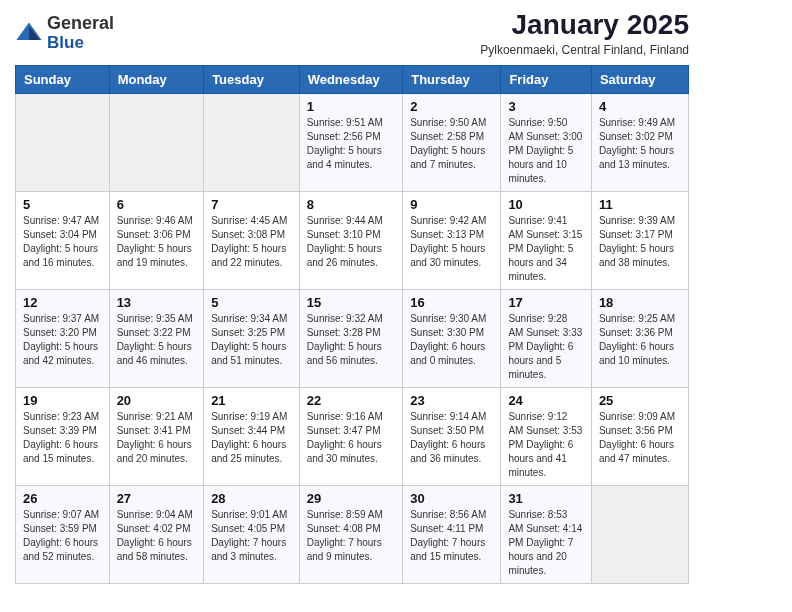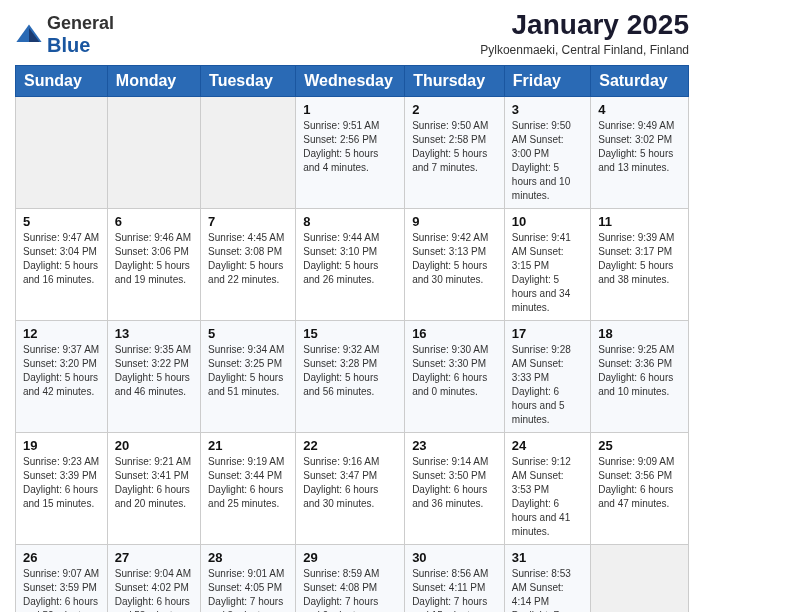--- a/index.html
+++ b/index.html
@@ -30,21 +30,21 @@
       display: flex;
       flex-direction: column;
       line-height: 1.1;
     }
     .logo-general {
       font-size: 18px;
       font-weight: bold;
       color: #333;
     }
     .logo-blue {
-      font-size: 20px;
+      font-size: 17px;
       font-weight: bold;
       color: #1a56a0;
     }
     .logo-icon {
       width: 28px;
       height: 28px;
     }
     .title-block {
       text-align: right;
     }
@@ -62,21 +62,21 @@
     .calendar {
       width: 100%;
       border-collapse: collapse;
       border: 1px solid #ccc;
     }
     .calendar th {
       background-color: #2a6ab5;
       color: #fff;
       text-align: left;
       padding: 6px 8px;
-      font-size: 16px;
+      font-size: 13px;
       border: 1px solid #1a56a0;
       margin-left: 18px;
     }
     .calendar td {
       border: 1px solid #ccc;
       vertical-align: top;
       padding: 5px 7px;
       width: 113px;
       min-height: 80px;
       background: #fff;

